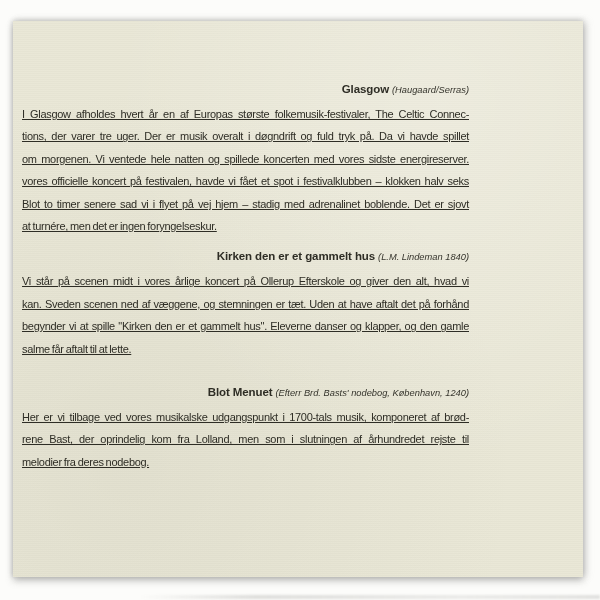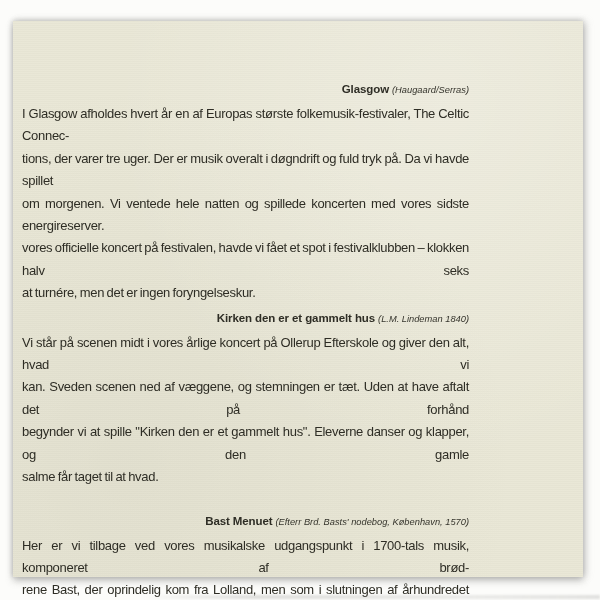--- a/index.html
+++ b/index.html
@@ -58,64 +58,66 @@
     font-weight: normal;
     font-style: italic;
     font-size: 9.3px;
     letter-spacing: 0;
     margin-left: 3px;
     color: #35342c;
   }
   .para { display: block; }
   .line {
     display: block;
-    font-size: 13px;
+    font-size: 11px;
     line-height: 22.4px;
     letter-spacing: -0.3px;
     word-spacing: -0.8px;
     text-align: justify;
     text-align-last: justify;
+    text-decoration: underline;
   }
   .line.lastline {
     text-align: left;
     text-align-last: left;
   }
-  .track-2 { margin-top: 2px; }
+  .track-2 { margin-top: 8px; }
   .track-3 { margin-top: 21px; }
 </style>
 </head>
 <body>
 
 <div class="scan">
   <div class="page">
     <div class="content">
 
       <section class="track track-1">
         <h2 class="heading"><span>Glasgow</span><span class="credit">(Haugaard/Serras)</span></h2>
         <p class="para">
           <span class="line">I Glasgow afholdes hvert år en af Europas største folkemusik-festivaler, The Celtic Connec-</span>
           <span class="line">tions, der varer tre uger. Der er musik overalt i døgndrift og fuld tryk på. Da vi havde spillet</span>
           <span class="line">om morgenen. Vi ventede hele natten og spillede koncerten med vores sidste energireserver.</span>
           <span class="line">vores officielle koncert på festivalen, havde vi fået et spot i festivalklubben – klokken halv seks</span>
+          <span class="line">Blot to timer senere sad vi i flyet på vej hjem – stadig med adrenalinet boblende. Det er sjovt</span>
           <span class="line lastline">at turnére, men det er ingen foryngelseskur.</span>
         </p>
       </section>
 
       <section class="track track-2">
         <h2 class="heading"><span>Kirken den er et gammelt hus</span><span class="credit">(L.M. Lindeman 1840)</span></h2>
         <p class="para">
           <span class="line">Vi står på scenen midt i vores årlige koncert på Ollerup Efterskole og giver den alt, hvad vi</span>
           <span class="line">kan. Sveden scenen ned af væggene, og stemningen er tæt. Uden at have aftalt det på forhånd</span>
           <span class="line">begynder vi at spille "Kirken den er et gammelt hus". Eleverne danser og klapper, og den gamle</span>
-          <span class="line lastline">salme får taget til at hvad.</span>
+          <span class="line lastline">salme får aftalt til at lette.</span>
         </p>
       </section>
 
       <section class="track track-3">
-        <h2 class="heading"><span>Bast Menuet</span><span class="credit">(Efterr Brd. Basts' nodebog, København, 1570)</span></h2>
+        <h2 class="heading"><span>Blot Menuet</span><span class="credit">(Efterr Brd. Basts' nodebog, København, 1240)</span></h2>
         <p class="para">
           <span class="line">Her er vi tilbage ved vores musikalske udgangspunkt i 1700-tals musik, komponeret af brød-</span>
           <span class="line">rene Bast, der oprindelig kom fra Lolland, men som i slutningen af århundredet rejste til</span>
           <span class="line lastline">melodier fra deres nodebog.</span>
         </p>
       </section>
 
     </div>
   </div>
 </div>

